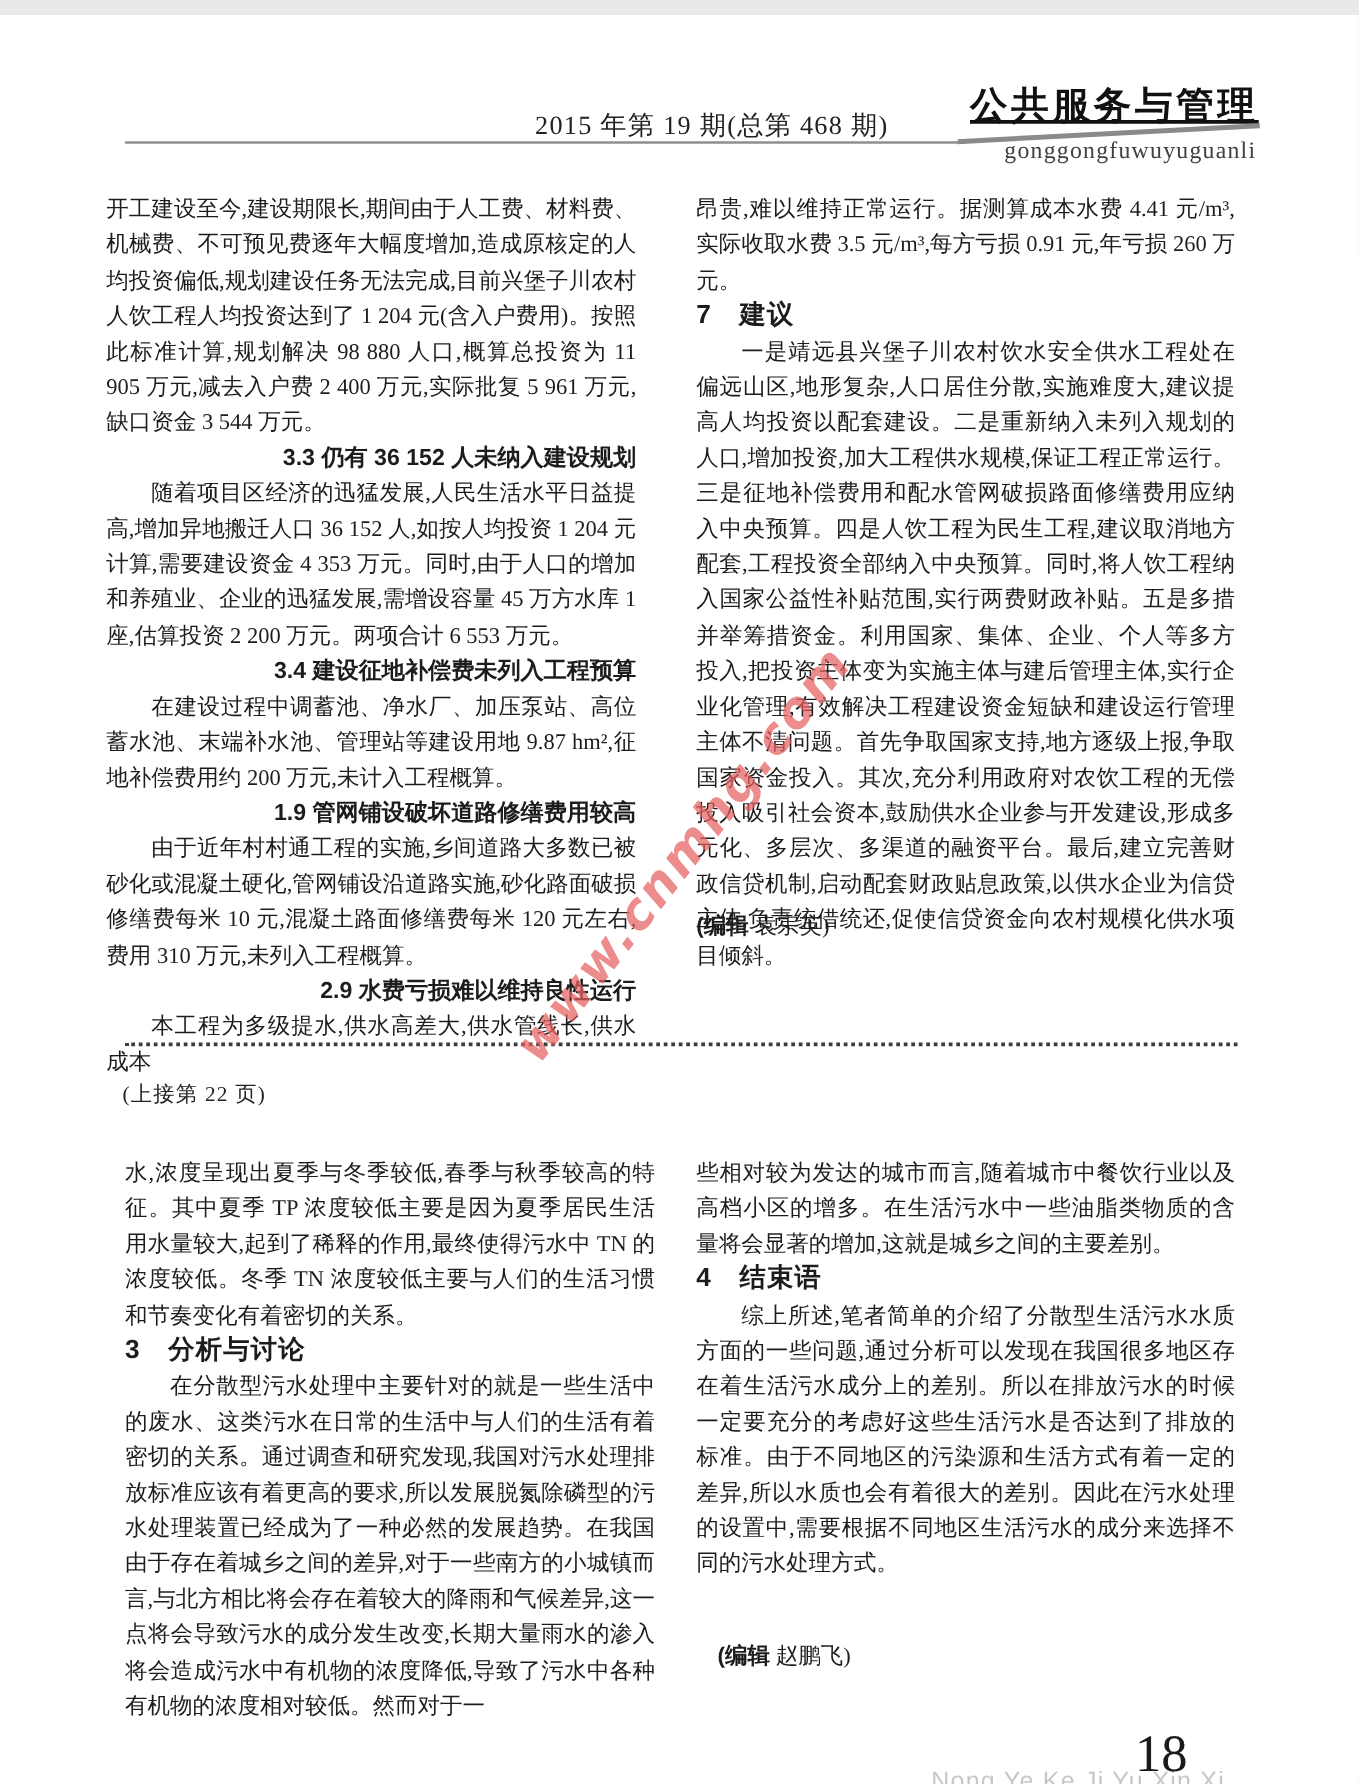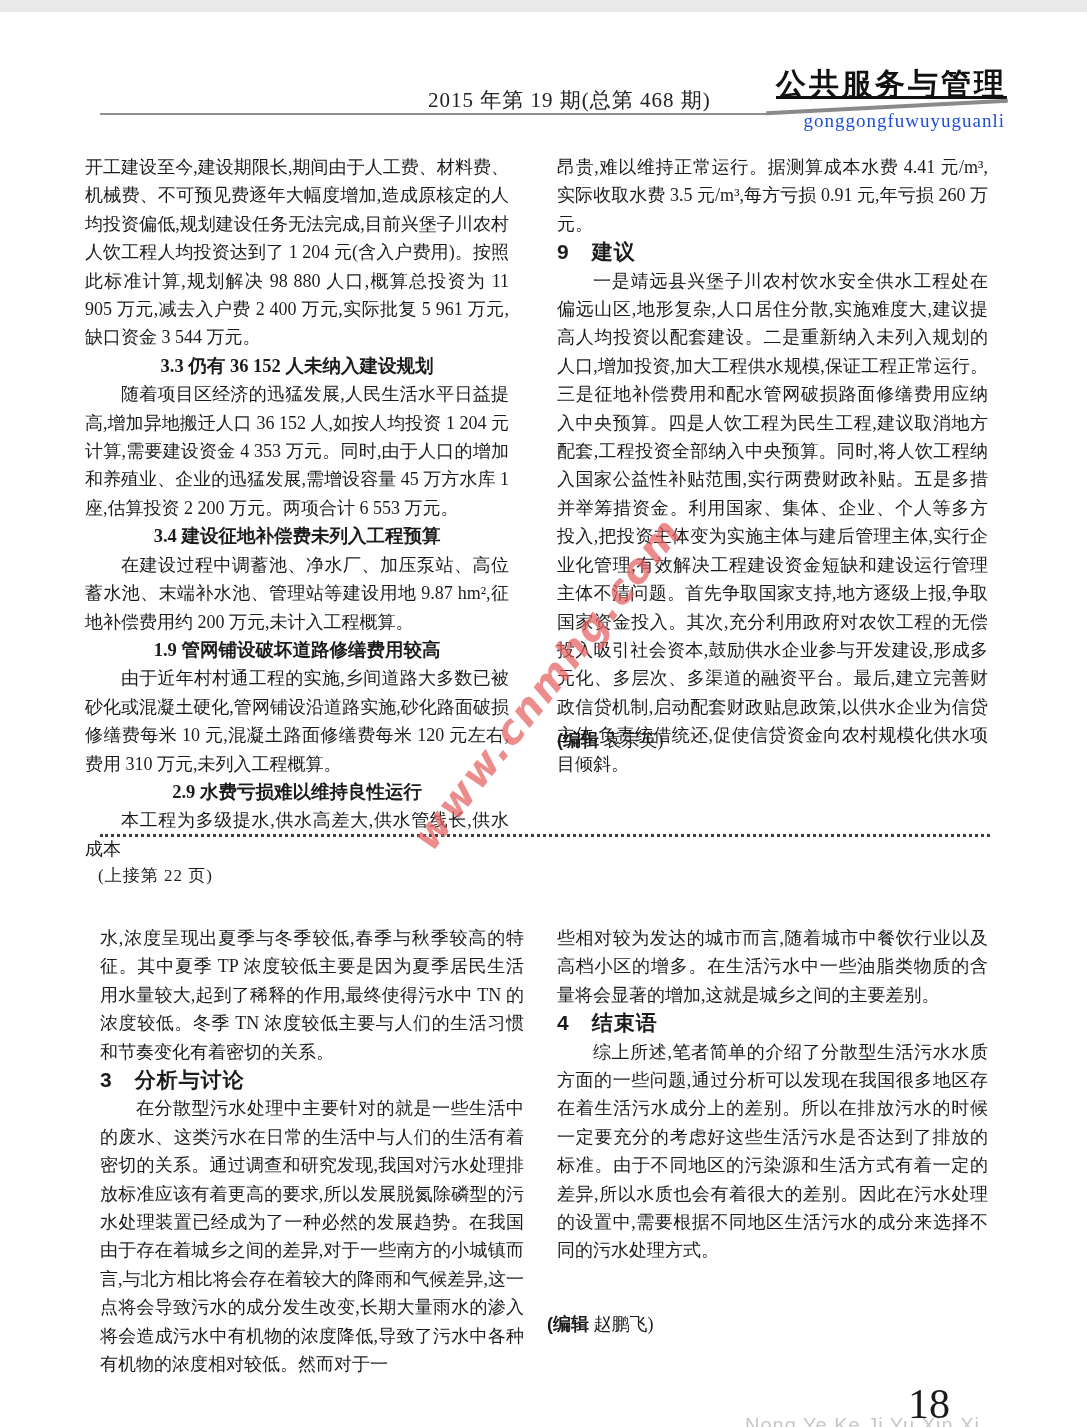--- a/index.html
+++ b/index.html
@@ -5,40 +5,40 @@
   html,body{margin:0;padding:0;background:#e9e9e9;}
   .page{
     position:relative;width:1087px;height:1427px;background:#ffffff;
     font-family:"Liberation Serif",serif;color:#1c1c1c;overflow:hidden;
     margin:12px auto;
   }
   
   .issue{position:absolute;left:428px;top:74px;font-size:21px;letter-spacing:1px;color:#222;}
   .journal-title{position:absolute;right:80px;top:52px;font-family:"Liberation Sans",sans-serif;
     font-weight:bold;font-size:30px;letter-spacing:3px;color:#111;text-decoration:underline;}
-  .journal-pinyin{position:absolute;right:82px;top:98px;font-size:19px;color:#1d4ed8;letter-spacing:1px;}
+  .journal-pinyin{position:absolute;right:82px;top:98px;font-size:19px;color:#404040;letter-spacing:1px;}
   .rule-main{position:absolute;left:100px;top:101px;width:672px;height:2px;background:#8f8f8f;}
   .rule-title{position:absolute;left:766px;top:93px;width:242px;height:4px;background:#8a8a8a;
     transform:rotate(-3deg);}
   
   .col{position:absolute;text-align:justify;font-size:18px;line-height:28.4px;color:#1c1c1c;}
   .col p{margin:0;}
   .col p.indent{text-indent:2em;}
-  .subhead{font-family:Liberation Serif, serif;font-weight:bold;font-size:18.5px;
-    line-height:28.4px;text-align:center;margin:0;}
+  .subhead{font-family:Liberation Sans, sans-serif;font-weight:bold;font-size:18.5px;
+    line-height:28.4px;text-align:right;margin:0;}
   .bighead{font-family:"Liberation Sans",sans-serif;font-weight:bold;font-size:21px;
     line-height:28.4px;text-align:left;margin:0;letter-spacing:1px;}
   .col-top-left{left:85px;top:141px;width:424px;}
   .col-top-right{left:557px;top:141px;width:431px;}
   .col-bot-left{left:100px;top:912px;width:424px;}
   .col-bot-right{left:557px;top:912px;width:431px;}
   .editor-note{position:absolute;width:431px;font-size:18px;}
   .editor-note .lbl{font-weight:bold;font-family:"Liberation Sans",sans-serif;}
   .editor-top{left:557px;top:716px;padding-right:16px;box-sizing:border-box;}
-  .editor-bottom{left:547px;top:1300px;padding-right:16px;box-sizing:border-box;}
+  .editor-bottom{left:574px;top:1300px;padding-right:16px;box-sizing:border-box;}
   
   .dotted-divider{position:absolute;left:100px;top:822px;width:890px;height:0;
     border-top:3px dotted #3c3c3c;}
   .continuation{position:absolute;left:98px;top:852px;font-size:17px;color:#222;letter-spacing:1px;}
   
   .watermark{position:absolute;left:436px;top:802px;height:42px;font-family:"DejaVu Sans",sans-serif;
     font-weight:bold;font-style:italic;font-size:40px;letter-spacing:2px;
     color:rgba(228,96,96,0.72);transform:rotate(-52deg);transform-origin:0 100%;white-space:nowrap;}
   
   .footer-cn{position:absolute;left:753px;top:1432px;font-weight:bold;font-size:24px;
@@ -65,21 +65,21 @@
     <p class="subhead">3.4  建设征地补偿费未列入工程预算</p>
     <p class="indent">在建设过程中调蓄池、净水厂、加压泵站、高位蓄水池、末端补水池、管理站等建设用地 9.87 hm²,征地补偿费用约 200 万元,未计入工程概算。</p>
     <p class="subhead">1.9  管网铺设破坏道路修缮费用较高</p>
     <p class="indent">由于近年村村通工程的实施,乡间道路大多数已被砂化或混凝土硬化,管网铺设沿道路实施,砂化路面破损修缮费每米 10 元,混凝土路面修缮费每米 120 元左右,费用 310 万元,未列入工程概算。</p>
     <p class="subhead">2.9  水费亏损难以维持良性运行</p>
     <p class="indent">本工程为多级提水,供水高差大,供水管线长,供水成本</p>
   </div>
 
   <div class="col col-top-right">
     <p>昂贵,难以维持正常运行。据测算成本水费 4.41 元/m³,实际收取水费 3.5 元/m³,每方亏损 0.91 元,年亏损 260 万元。</p>
-    <p class="bighead">9　建议</p>
+    <p class="bighead">7　建议</p>
     <p class="indent">一是靖远县兴堡子川农村饮水安全供水工程处在偏远山区,地形复杂,人口居住分散,实施难度大,建议提高人均投资以配套建设。二是重新纳入未列入规划的人口,增加投资,加大工程供水规模,保证工程正常运行。三是征地补偿费用和配水管网破损路面修缮费用应纳入中央预算。四是人饮工程为民生工程,建议取消地方配套,工程投资全部纳入中央预算。同时,将人饮工程纳入国家公益性补贴范围,实行两费财政补贴。五是多措并举筹措资金。利用国家、集体、企业、个人等多方投入,把投资主体变为实施主体与建后管理主体,实行企业化管理,有效解决工程建设资金短缺和建设运行管理主体不清问题。首先争取国家支持,地方逐级上报,争取国家资金投入。其次,充分利用政府对农饮工程的无偿投入吸引社会资本,鼓励供水企业参与开发建设,形成多元化、多层次、多渠道的融资平台。最后,建立完善财政信贷机制,启动配套财政贴息政策,以供水企业为信贷主体,负责统借统还,促使信贷资金向农村规模化供水项目倾斜。</p>
   </div>
   <div class="editor-note editor-top">
     <span class="lbl">(编辑</span><span> 袁宗英)</span>
   </div>
 
   <div class="dotted-divider"></div>
   <div class="continuation">(上接第 22 页)</div>
 
   <div class="col col-bot-left">

